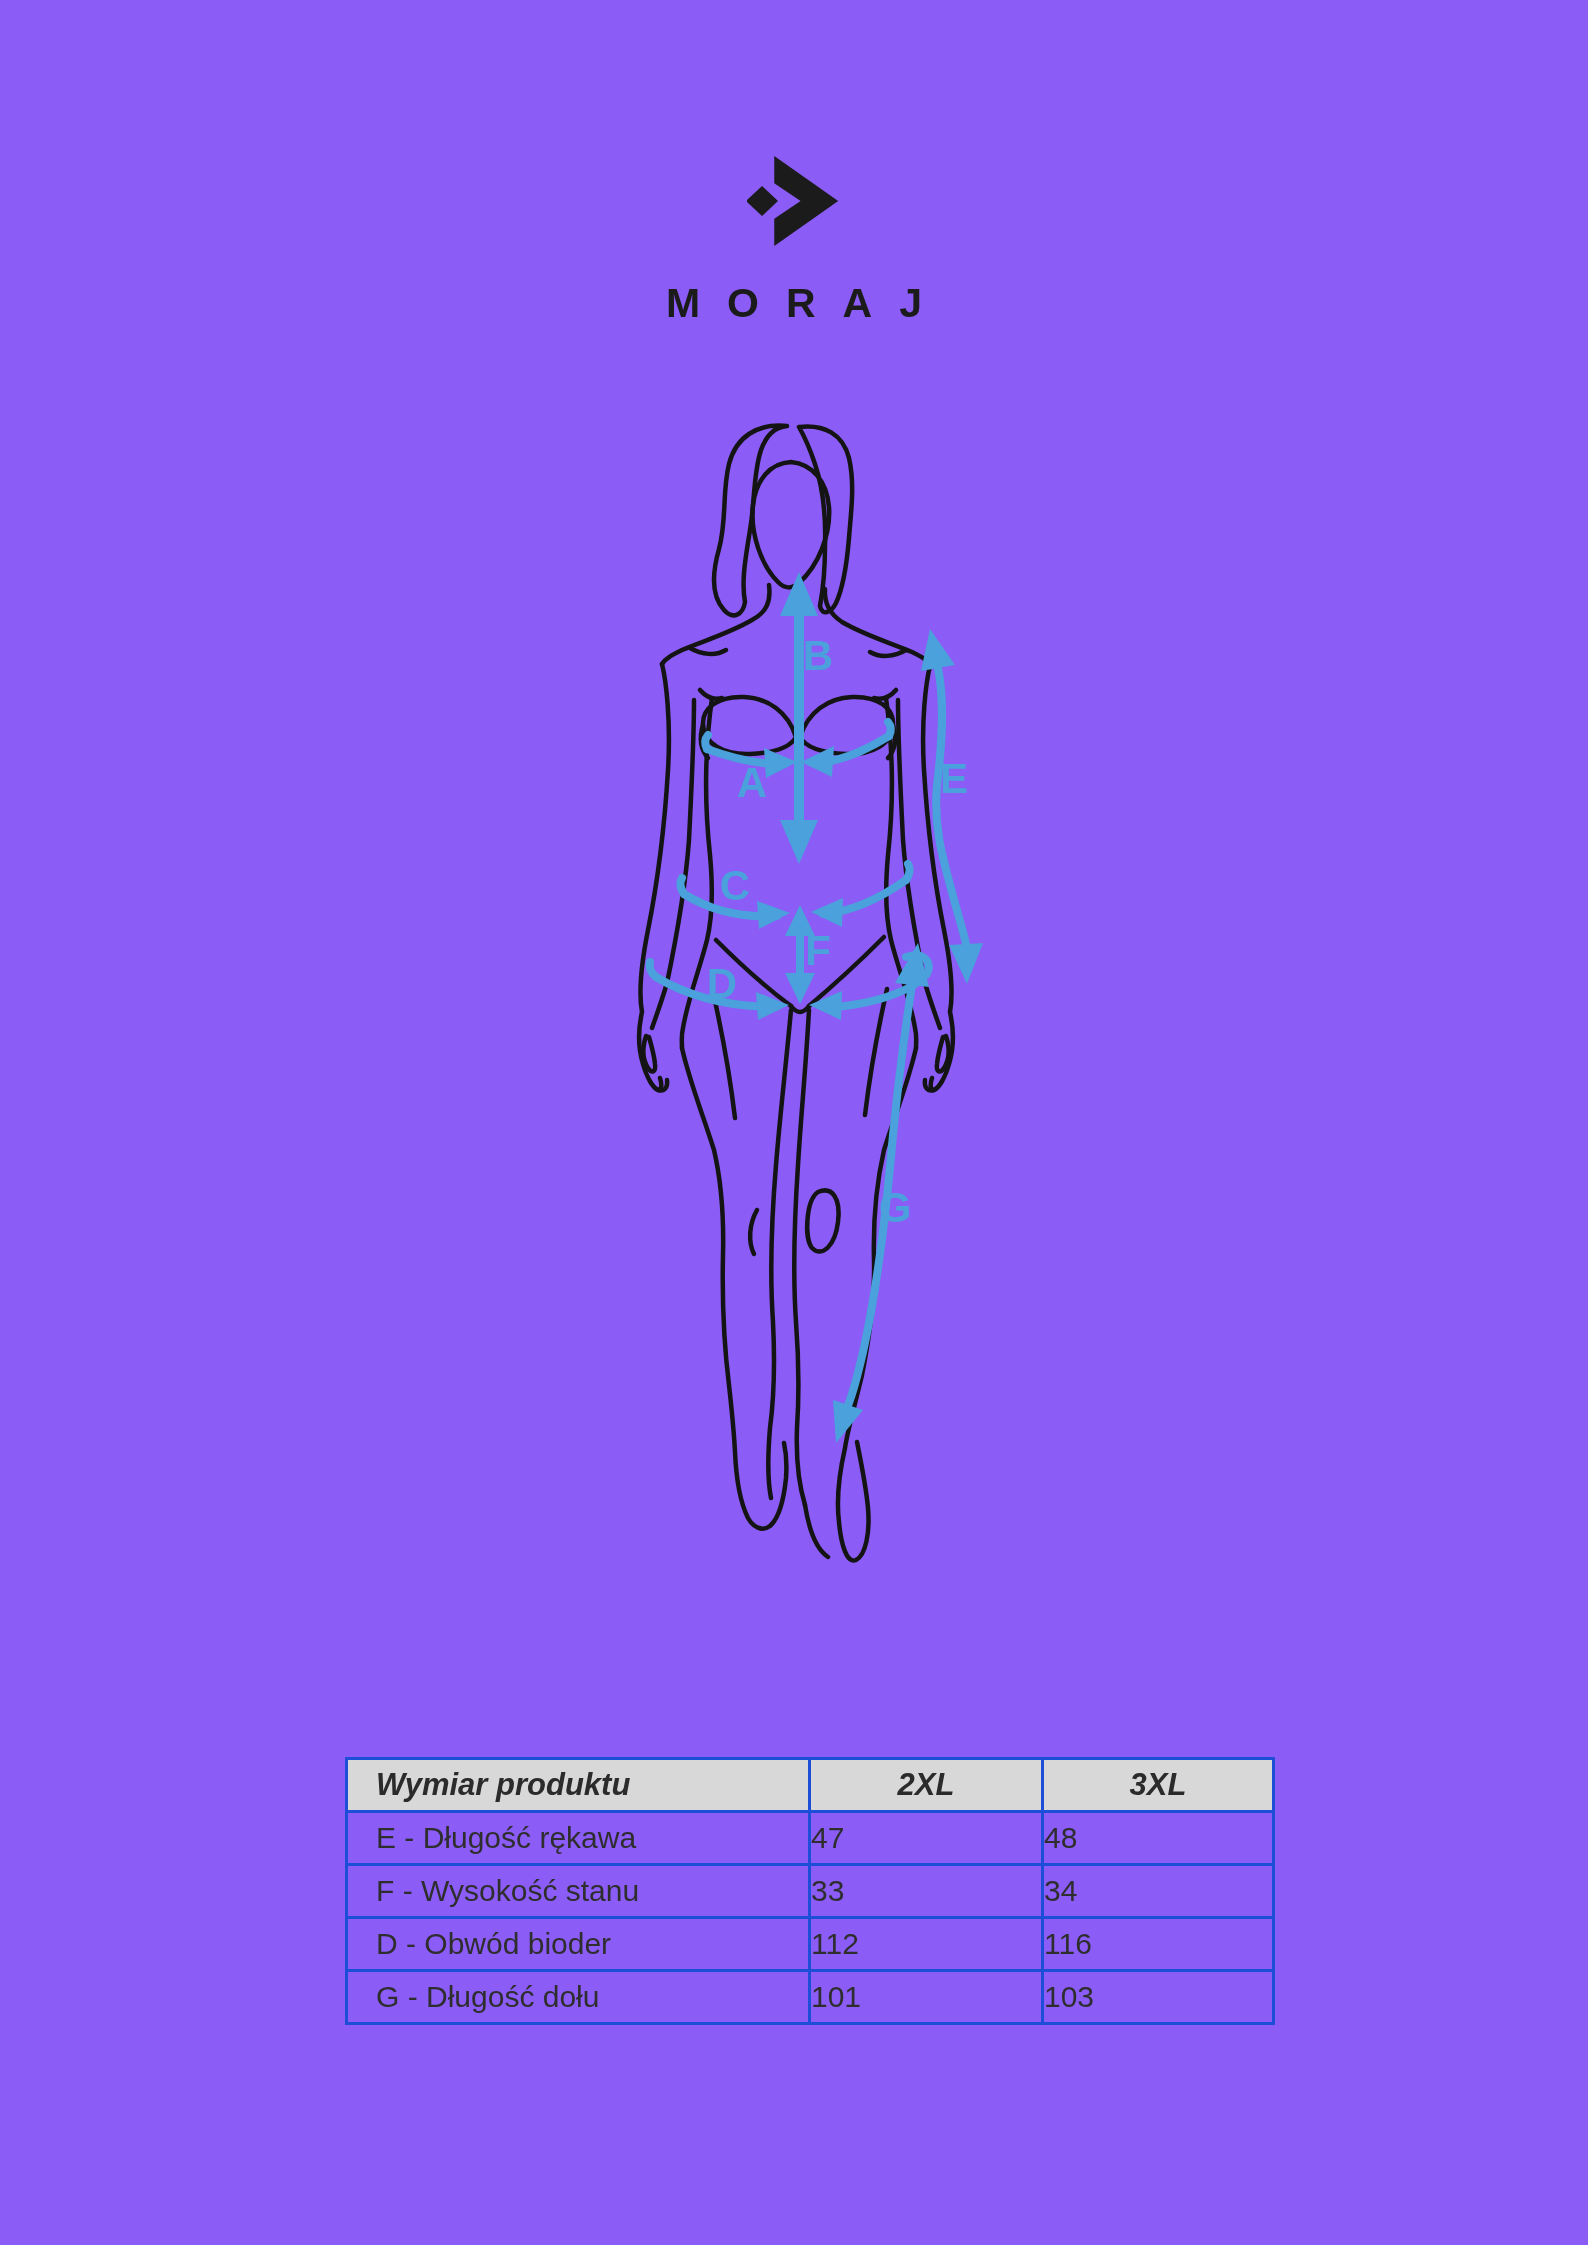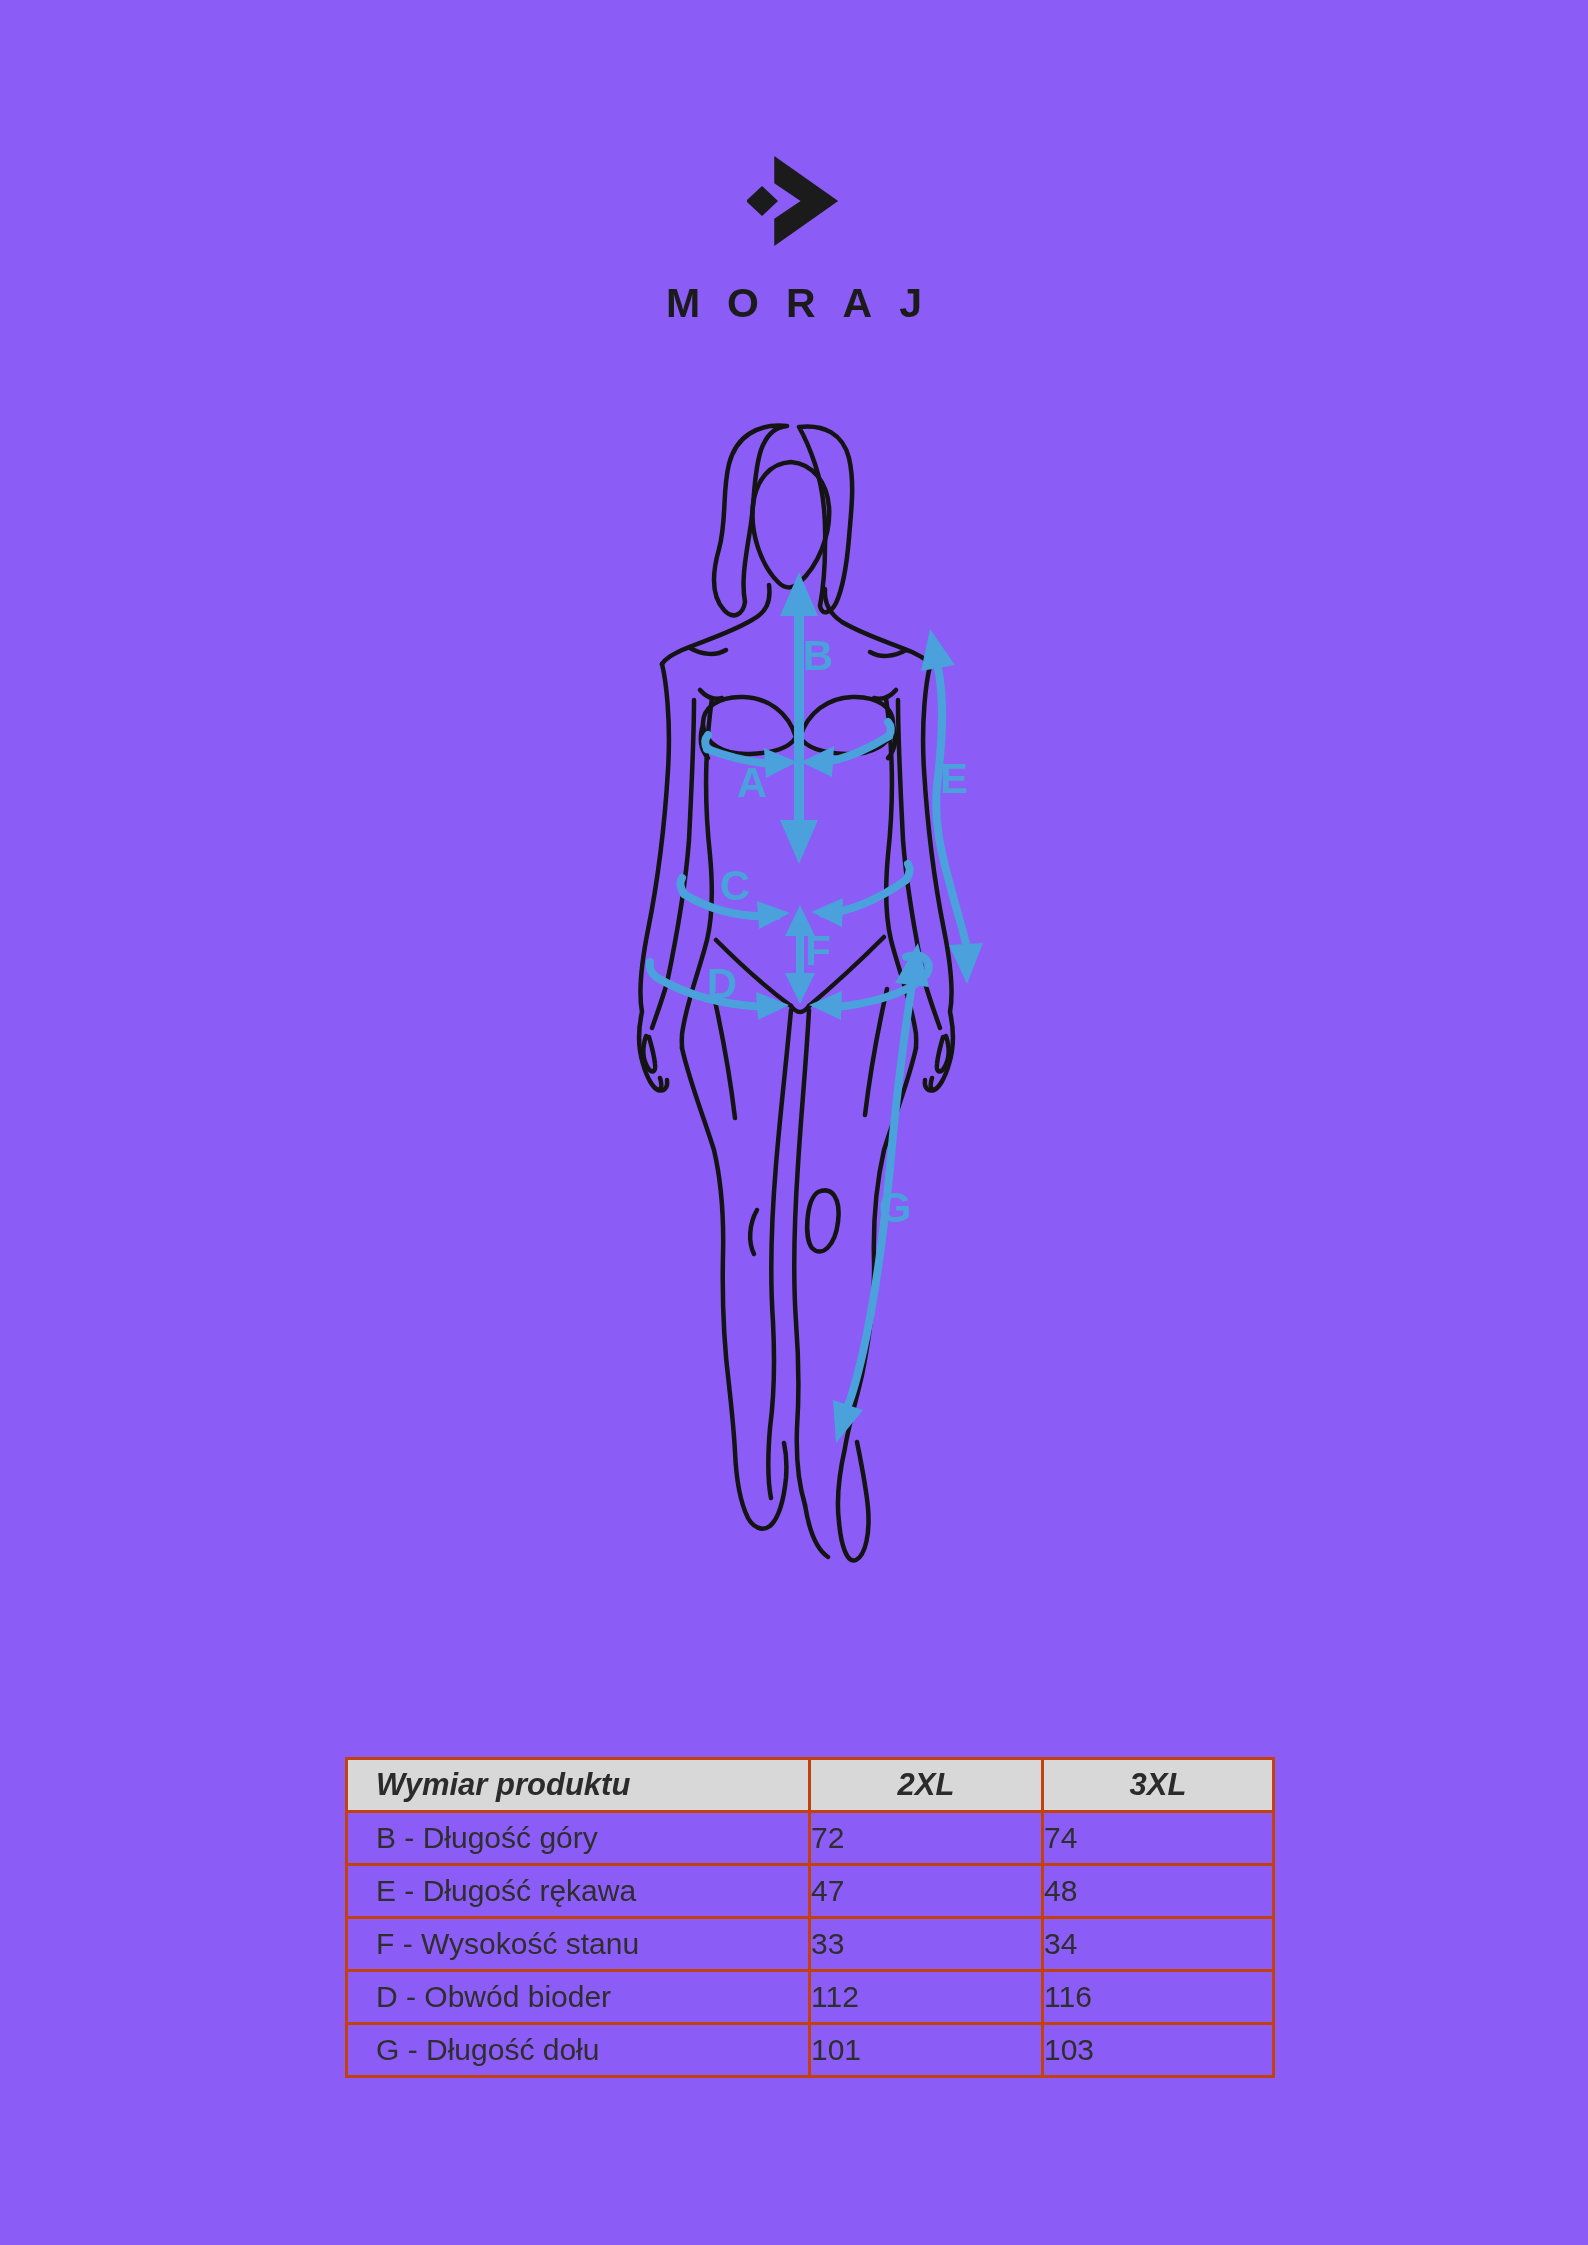--- a/index.html
+++ b/index.html
@@ -22,21 +22,21 @@
   .bodyline { fill:none; stroke:#141414; stroke-width:4.5; stroke-linecap:round; stroke-linejoin:round; }
   .arrowline { fill:none; stroke-linecap:round; stroke-linejoin:round; }
   .measure-label { font-family:"Liberation Sans", sans-serif; font-weight:bold; font-size:42px; }
   
   .size-table {
     position:absolute; left:345px; top:1757px;
     border-collapse:collapse; table-layout:fixed;
     font-family:"Liberation Sans", sans-serif;
   }
   .size-table th, .size-table td {
-    border:3px solid #c2410c; height:50px; padding:0;
+    border:3px solid #1d4ed8; height:50px; padding:0;
     font-size:30px; color:#2e2e2e; font-weight:normal;
     white-space:nowrap; overflow:hidden;
   }
   .size-table thead th {
     background:#d8d8d8; font-style:italic; font-weight:bold;
     color:#2b2b2b; font-size:31px;
   }
   .cell-label { text-align:left; padding-left:28px !important; }
   .cell-value { }
 </style>
@@ -179,25 +179,20 @@
     </colgroup>
     <thead>
       <tr>
         <th class="cell-label">Wymiar produktu</th>
         <th class="cell-value">2XL</th>
         <th class="cell-value">3XL</th>
       </tr>
     </thead>
     <tbody>
       <tr>
-        <td class="cell-label">B - Długość góry</td>
-        <td class="cell-value">72</td>
-        <td class="cell-value">74</td>
-      </tr>
-      <tr>
         <td class="cell-label">E - Długość rękawa</td>
         <td class="cell-value">47</td>
         <td class="cell-value">48</td>
       </tr>
       <tr>
         <td class="cell-label">F - Wysokość stanu</td>
         <td class="cell-value">33</td>
         <td class="cell-value">34</td>
       </tr>
       <tr>

